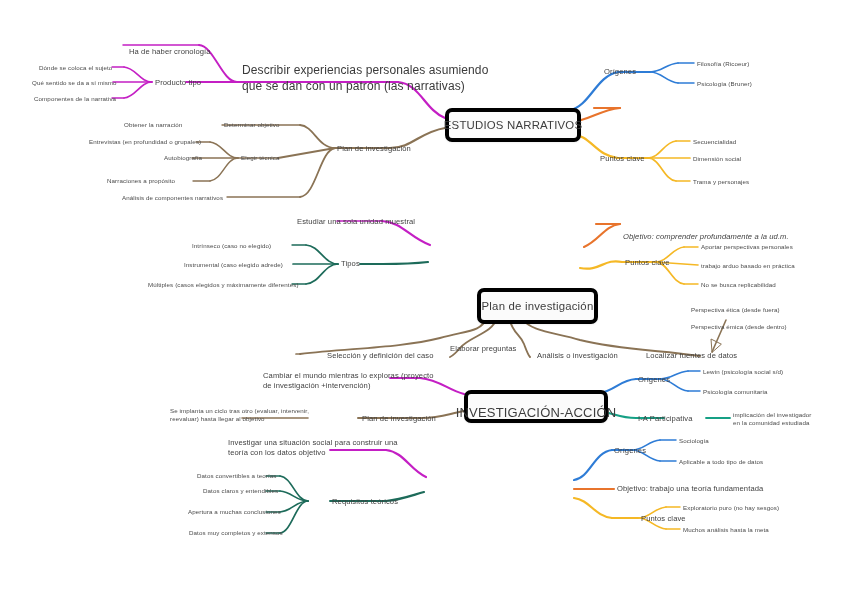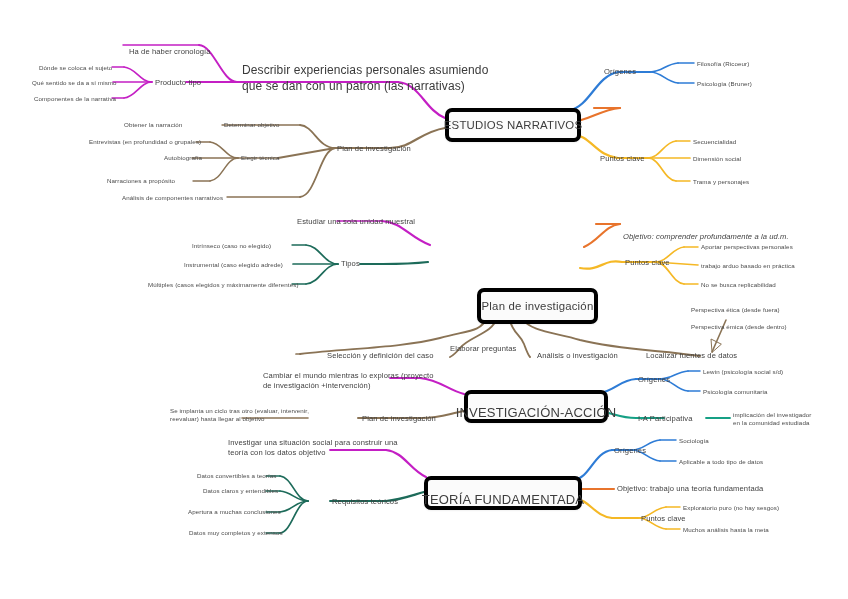--- a/index.html
+++ b/index.html
@@ -154,23 +154,20 @@
 
 
   <div class="center-box" style="left:477px;top:288px;width:113px;height:28px;">
     <span>Plan de investigación</span>
   </div>
 
   <div class="center-box small" style="left:464px;top:390px;width:136px;height:25px;">
     <span>INVESTIGACIÓN-ACCIÓN</span>
   </div>
 
-  <div class="center-box small" style="left:424px;top:476px;width:150px;height:26px;">
-    <span>TEORÍA FUNDAMENTADA</span>
-  </div>
 
   <div class="node leaf big" style="left:242px;top:62px;width:200px;">Describir experiencias personales asumiendo
 que se dan con un patrón (las narrativas)</div>
 
   <div class="node leaf mid" style="left:129px;top:47px;">Ha de haber cronología</div>
 
   <div class="node leaf mid" style="left:155px;top:78px;">Producto tipo</div>
 
   <div class="node leaf" style="left:39px;top:64px;">Dónde se coloca el sujeto</div>
   <div class="node leaf" style="left:32px;top:79px;">Qué sentido se da a sí mismo</div>

